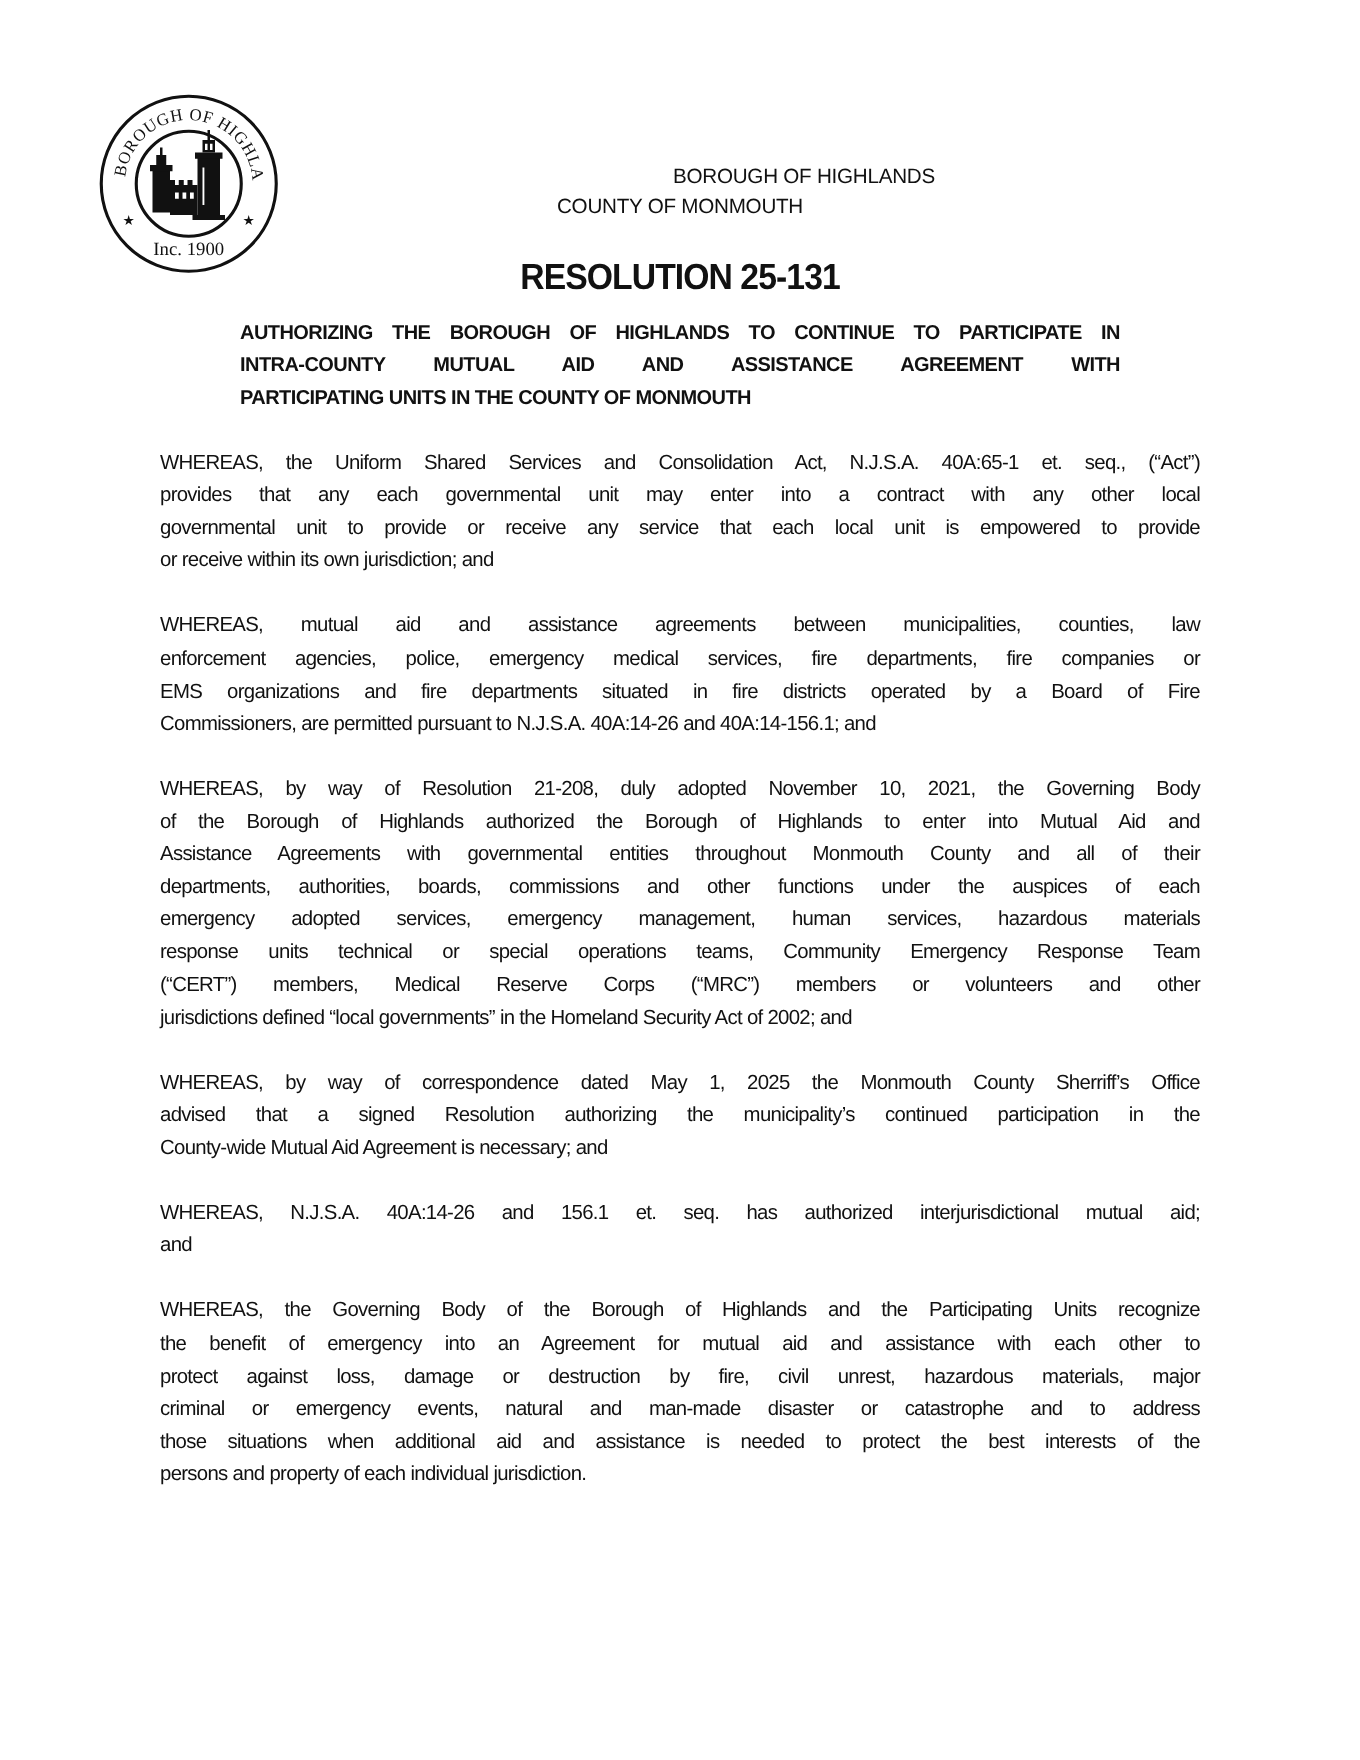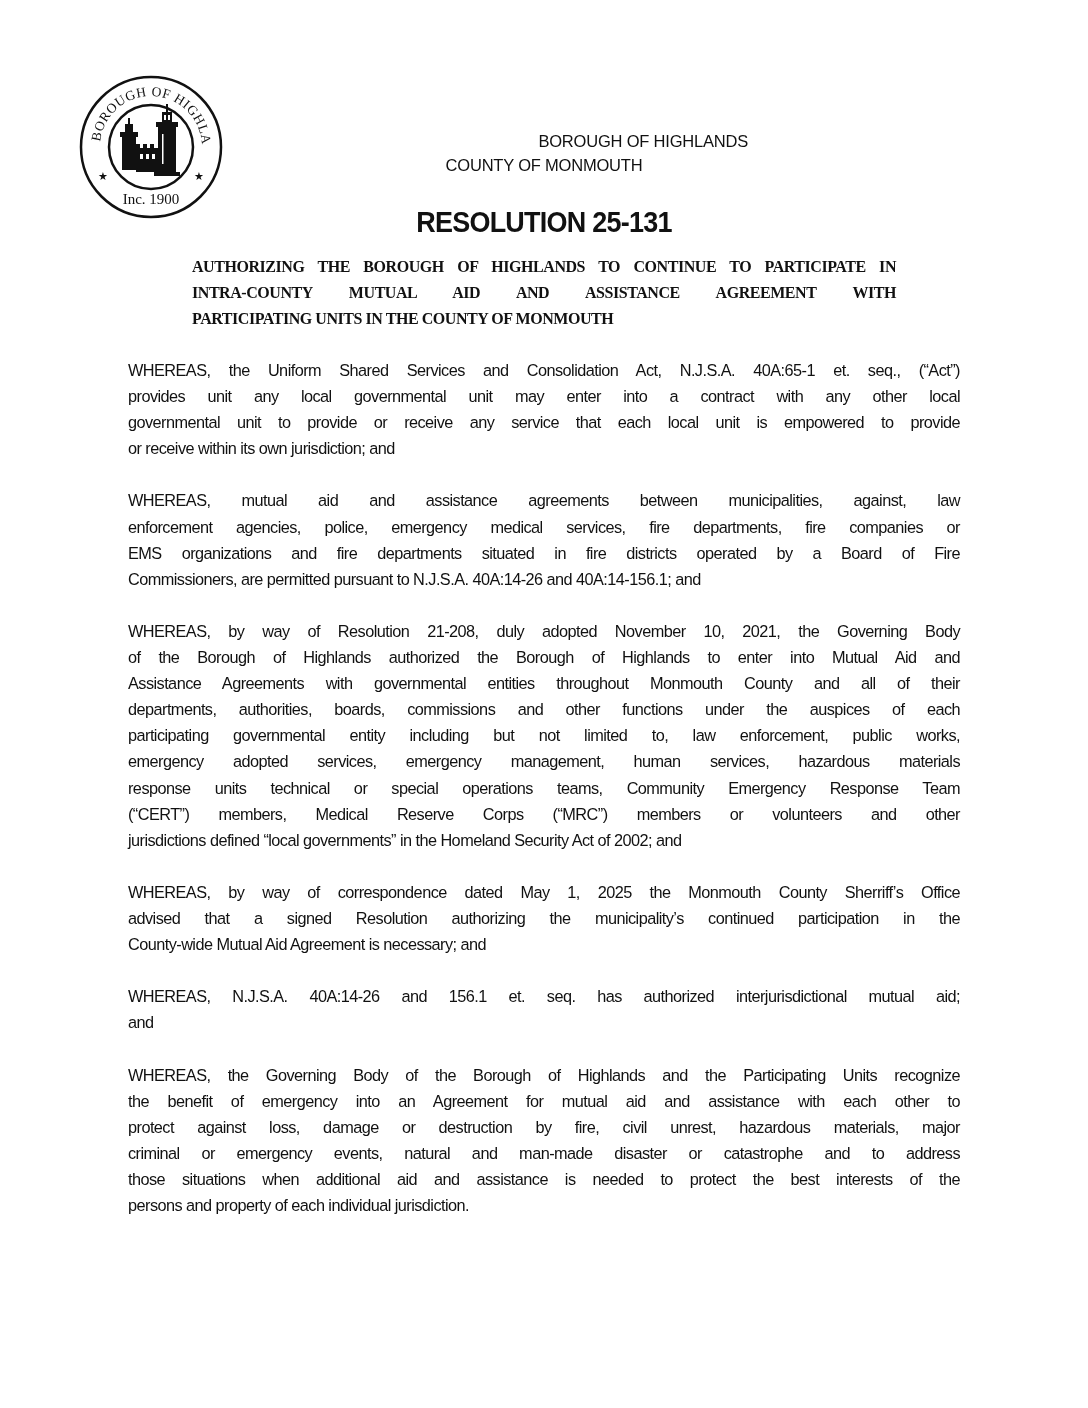--- a/index.html
+++ b/index.html
@@ -6,21 +6,21 @@
   body { width: 1088px; height: 1408px; position: relative; overflow: hidden; color: #111; }
   .page { position: absolute; left: 0; top: 0; width: 1088px; height: 1408px; background: #fff; }
   .seal { position: absolute; left: 78px; top: 74px; width: 146px; height: 146px; }
   .header { position: absolute; left: 340px; width: 408px; text-align: center;
             font-family: "Liberation Sans Narrow", "Liberation Sans", sans-serif; font-size: 16.5px; letter-spacing: -0.2px; }
   .h1 { top: 132px; text-align: right; }
   .h2 { top: 156px; }
   .title { position: absolute; left: 300px; width: 488px; top: 206px; text-align: center;
            font-family: "Liberation Sans", sans-serif; font-weight: bold; font-size: 29px; letter-spacing: -0.8px; transform: scaleX(0.93); }
   .subtitle { position: absolute; left: 192px; width: 704px; top: 254px;
-              font-family: Liberation Serif, serif; font-weight: bold; font-size: 16px; line-height: 26px;
+              font-family: Liberation Sans, sans-serif; font-weight: bold; font-size: 16px; line-height: 26px;
               text-align: justify; text-align-last: left; letter-spacing: -0.45px; }
   .subtitle .line { display: block; text-align: justify; text-align-last: justify; white-space: nowrap; }
   .subtitle .line.last { text-align-last: left; }
   .body { position: absolute; left: 128px; width: 832px; top: 357px;
           font-family: "Liberation Sans", sans-serif; font-size: 16.3px; line-height: 26.1px; letter-spacing: -0.55px; }
   .para { margin: 0 0 26.1px 0; text-align: justify; }
   .para .line { display: block; text-align: justify; text-align-last: justify; white-space: nowrap; }
   .para .line.last { text-align-last: left; }
   .kw { font-weight: normal; }
 </style>
@@ -74,36 +74,35 @@
 
   <div class="subtitle">
     <span class="line">AUTHORIZING THE BOROUGH OF HIGHLANDS TO CONTINUE TO PARTICIPATE IN</span>
     <span class="line">INTRA-COUNTY MUTUAL AID AND ASSISTANCE AGREEMENT WITH</span>
     <span class="line last">PARTICIPATING UNITS IN THE COUNTY OF MONMOUTH</span>
   </div>
 
   <div class="body" id="body">
       <div class="para">
         <span class="line"><span class="kw">WHEREAS</span><span>, the Uniform Shared Services and Consolidation Act, N.J.S.A. 40A:65-1 et. seq., (“Act”)</span></span>
-        <span class="line">provides unit any local governmental unit may enter into a contract with any other local</span>
+        <span class="line">provides that any each governmental unit may enter into a contract with any other local</span>
         <span class="line">governmental unit to provide or receive any service that each local unit is empowered to provide</span>
         <span class="line last">or receive within its own jurisdiction; and</span>
       </div>
       <div class="para">
-        <span class="line"><span class="kw">WHEREAS</span><span>, mutual aid and assistance agreements between municipalities, against, law</span></span>
+        <span class="line"><span class="kw">WHEREAS</span><span>, mutual aid and assistance agreements between municipalities, counties, law</span></span>
         <span class="line">enforcement agencies, police, emergency medical services, fire departments, fire companies or</span>
         <span class="line">EMS organizations and fire departments situated in fire districts operated by a Board of Fire</span>
         <span class="line last">Commissioners, are permitted pursuant to N.J.S.A. 40A:14-26 and 40A:14-156.1; and</span>
       </div>
       <div class="para">
         <span class="line"><span class="kw">WHEREAS</span><span>, by way of Resolution 21-208, duly adopted November 10, 2021, the Governing Body</span></span>
         <span class="line">of the Borough of Highlands authorized the Borough of Highlands to enter into Mutual Aid and</span>
         <span class="line">Assistance Agreements with governmental entities throughout Monmouth County and all of their</span>
         <span class="line">departments, authorities, boards, commissions and other functions under the auspices of each</span>
-        <span class="line">participating governmental entity including but not limited to, law enforcement, public works,</span>
         <span class="line">emergency adopted services, emergency management, human services, hazardous materials</span>
         <span class="line">response units technical or special operations teams, Community Emergency Response Team</span>
         <span class="line">(“CERT”) members, Medical Reserve Corps (“MRC”) members or volunteers and other</span>
         <span class="line last">jurisdictions defined “local governments” in the Homeland Security Act of 2002; and</span>
       </div>
       <div class="para">
         <span class="line"><span class="kw">WHEREAS,</span><span> by way of correspondence dated May 1, 2025 the Monmouth County Sherriff’s Office</span></span>
         <span class="line">advised that a signed Resolution authorizing the municipality’s continued participation in the</span>
         <span class="line last">County-wide Mutual Aid Agreement is necessary; and</span>
       </div>

